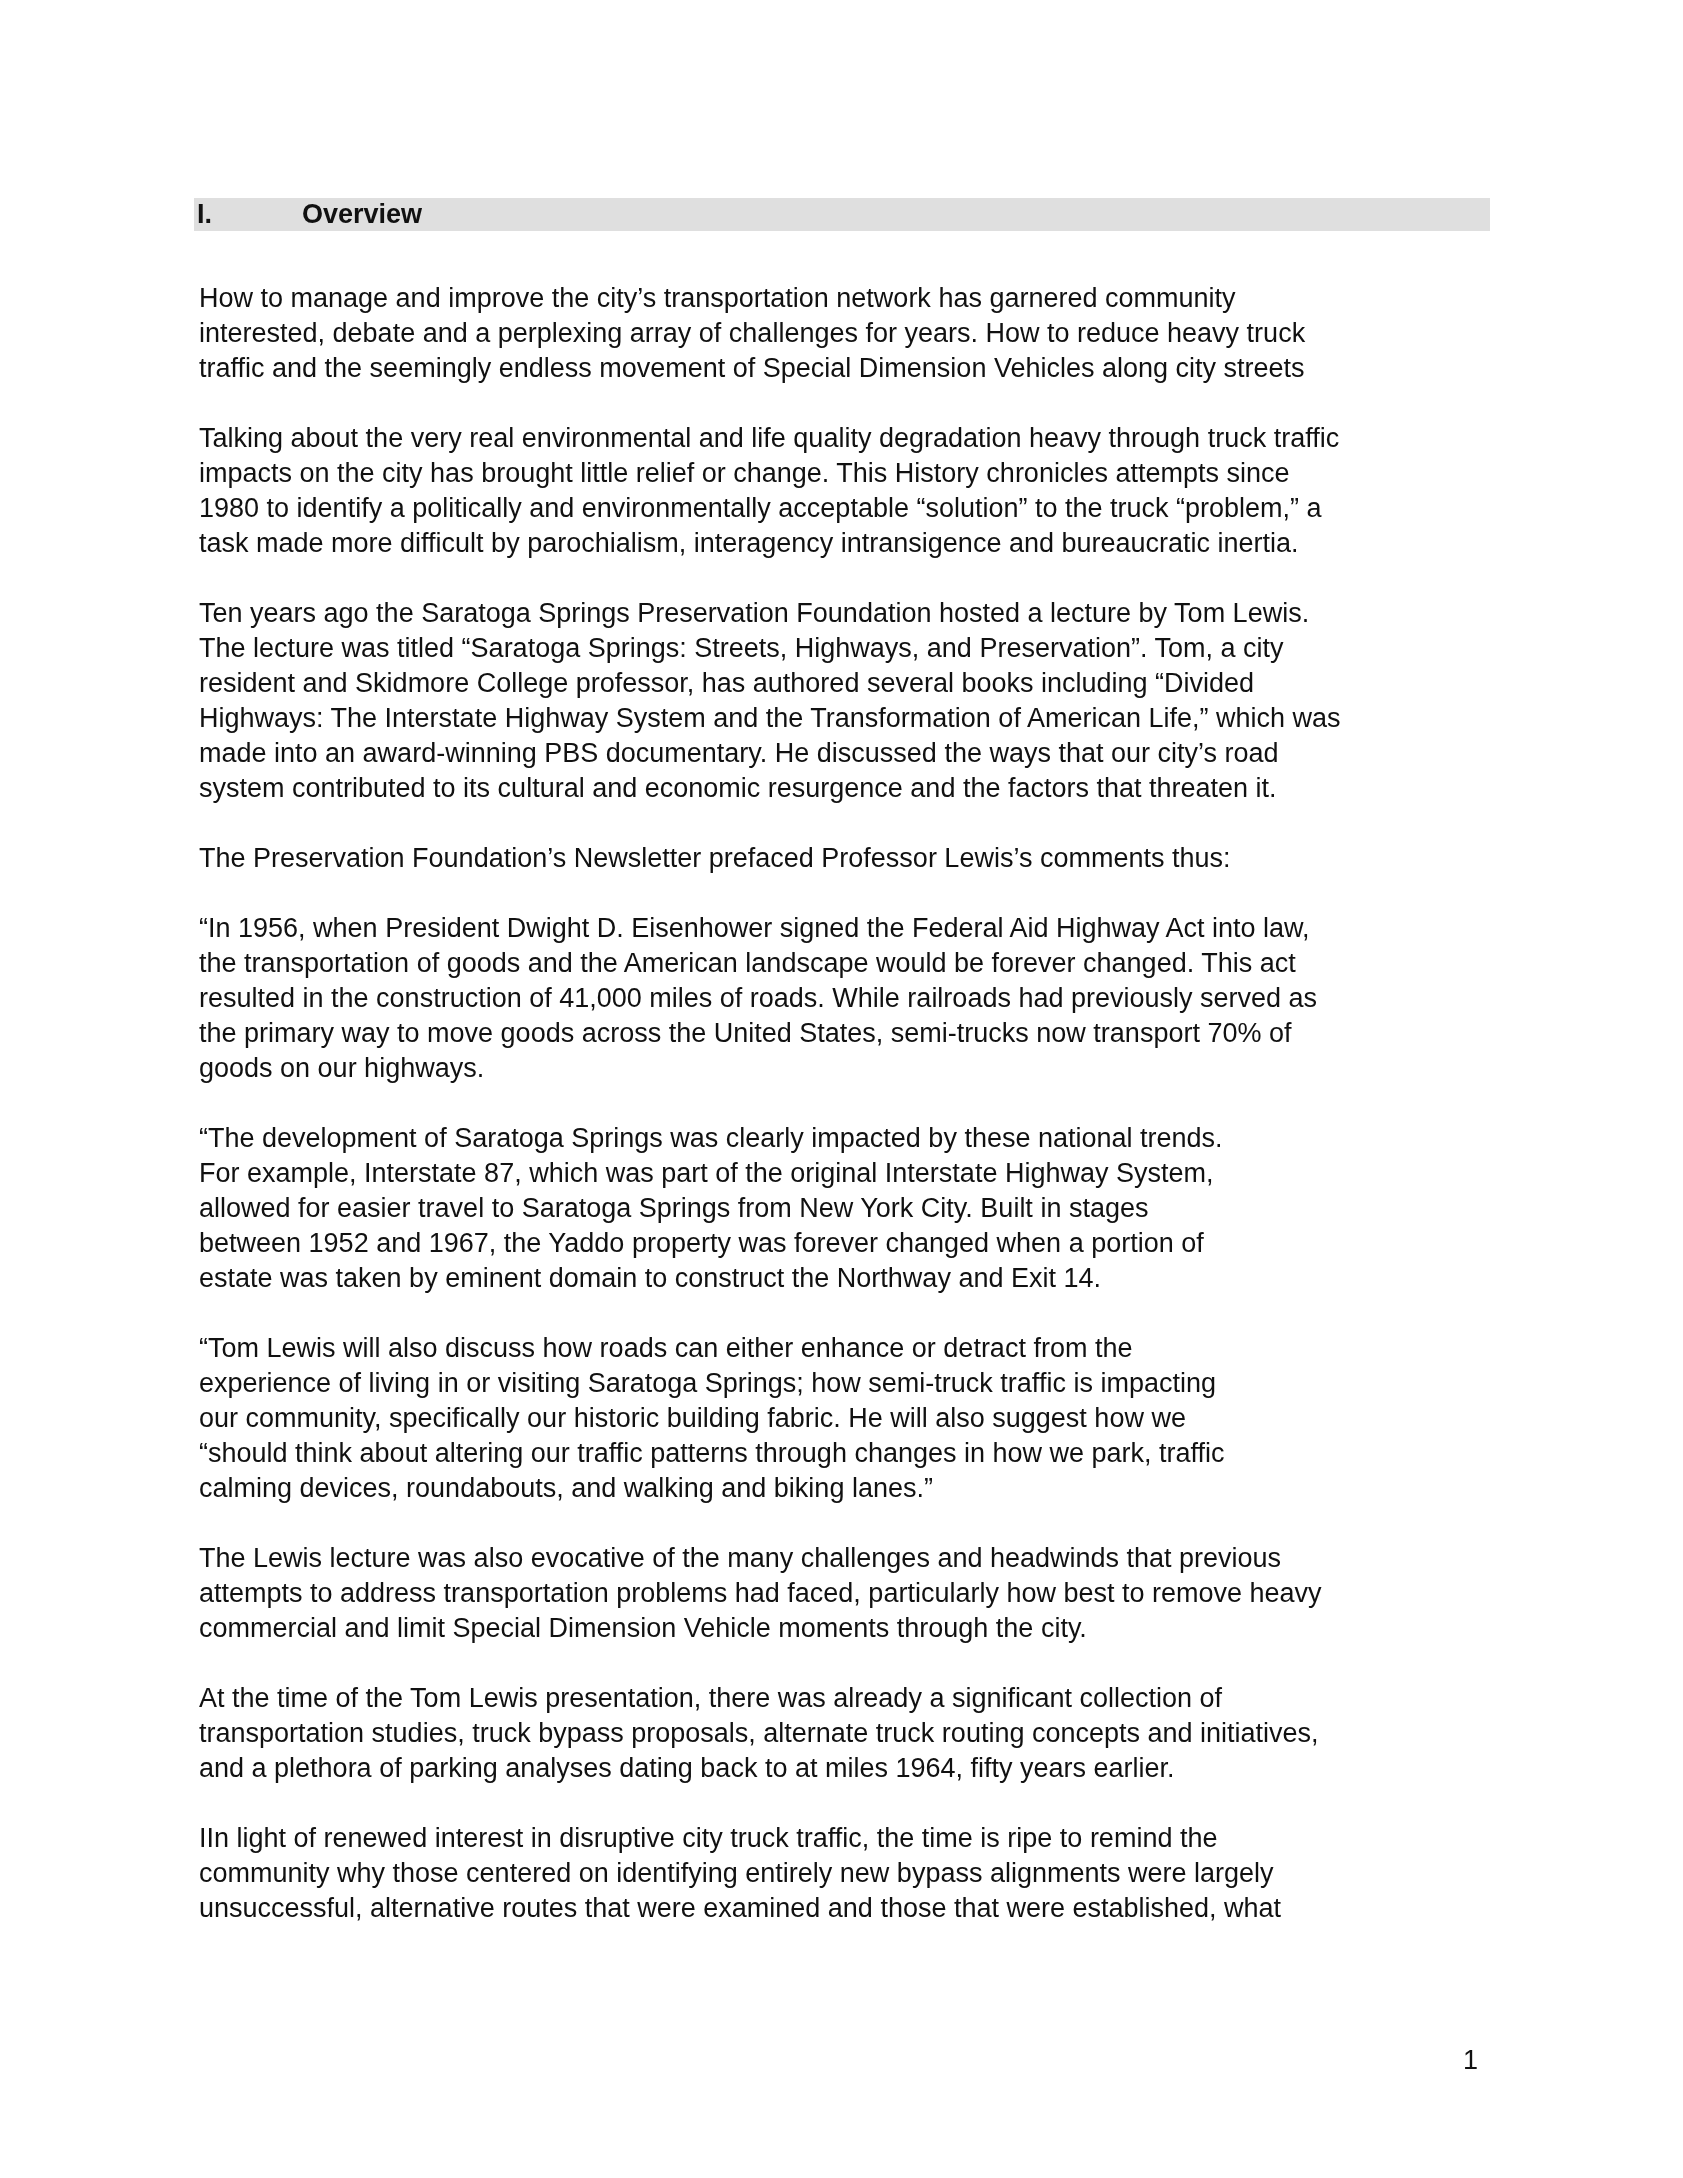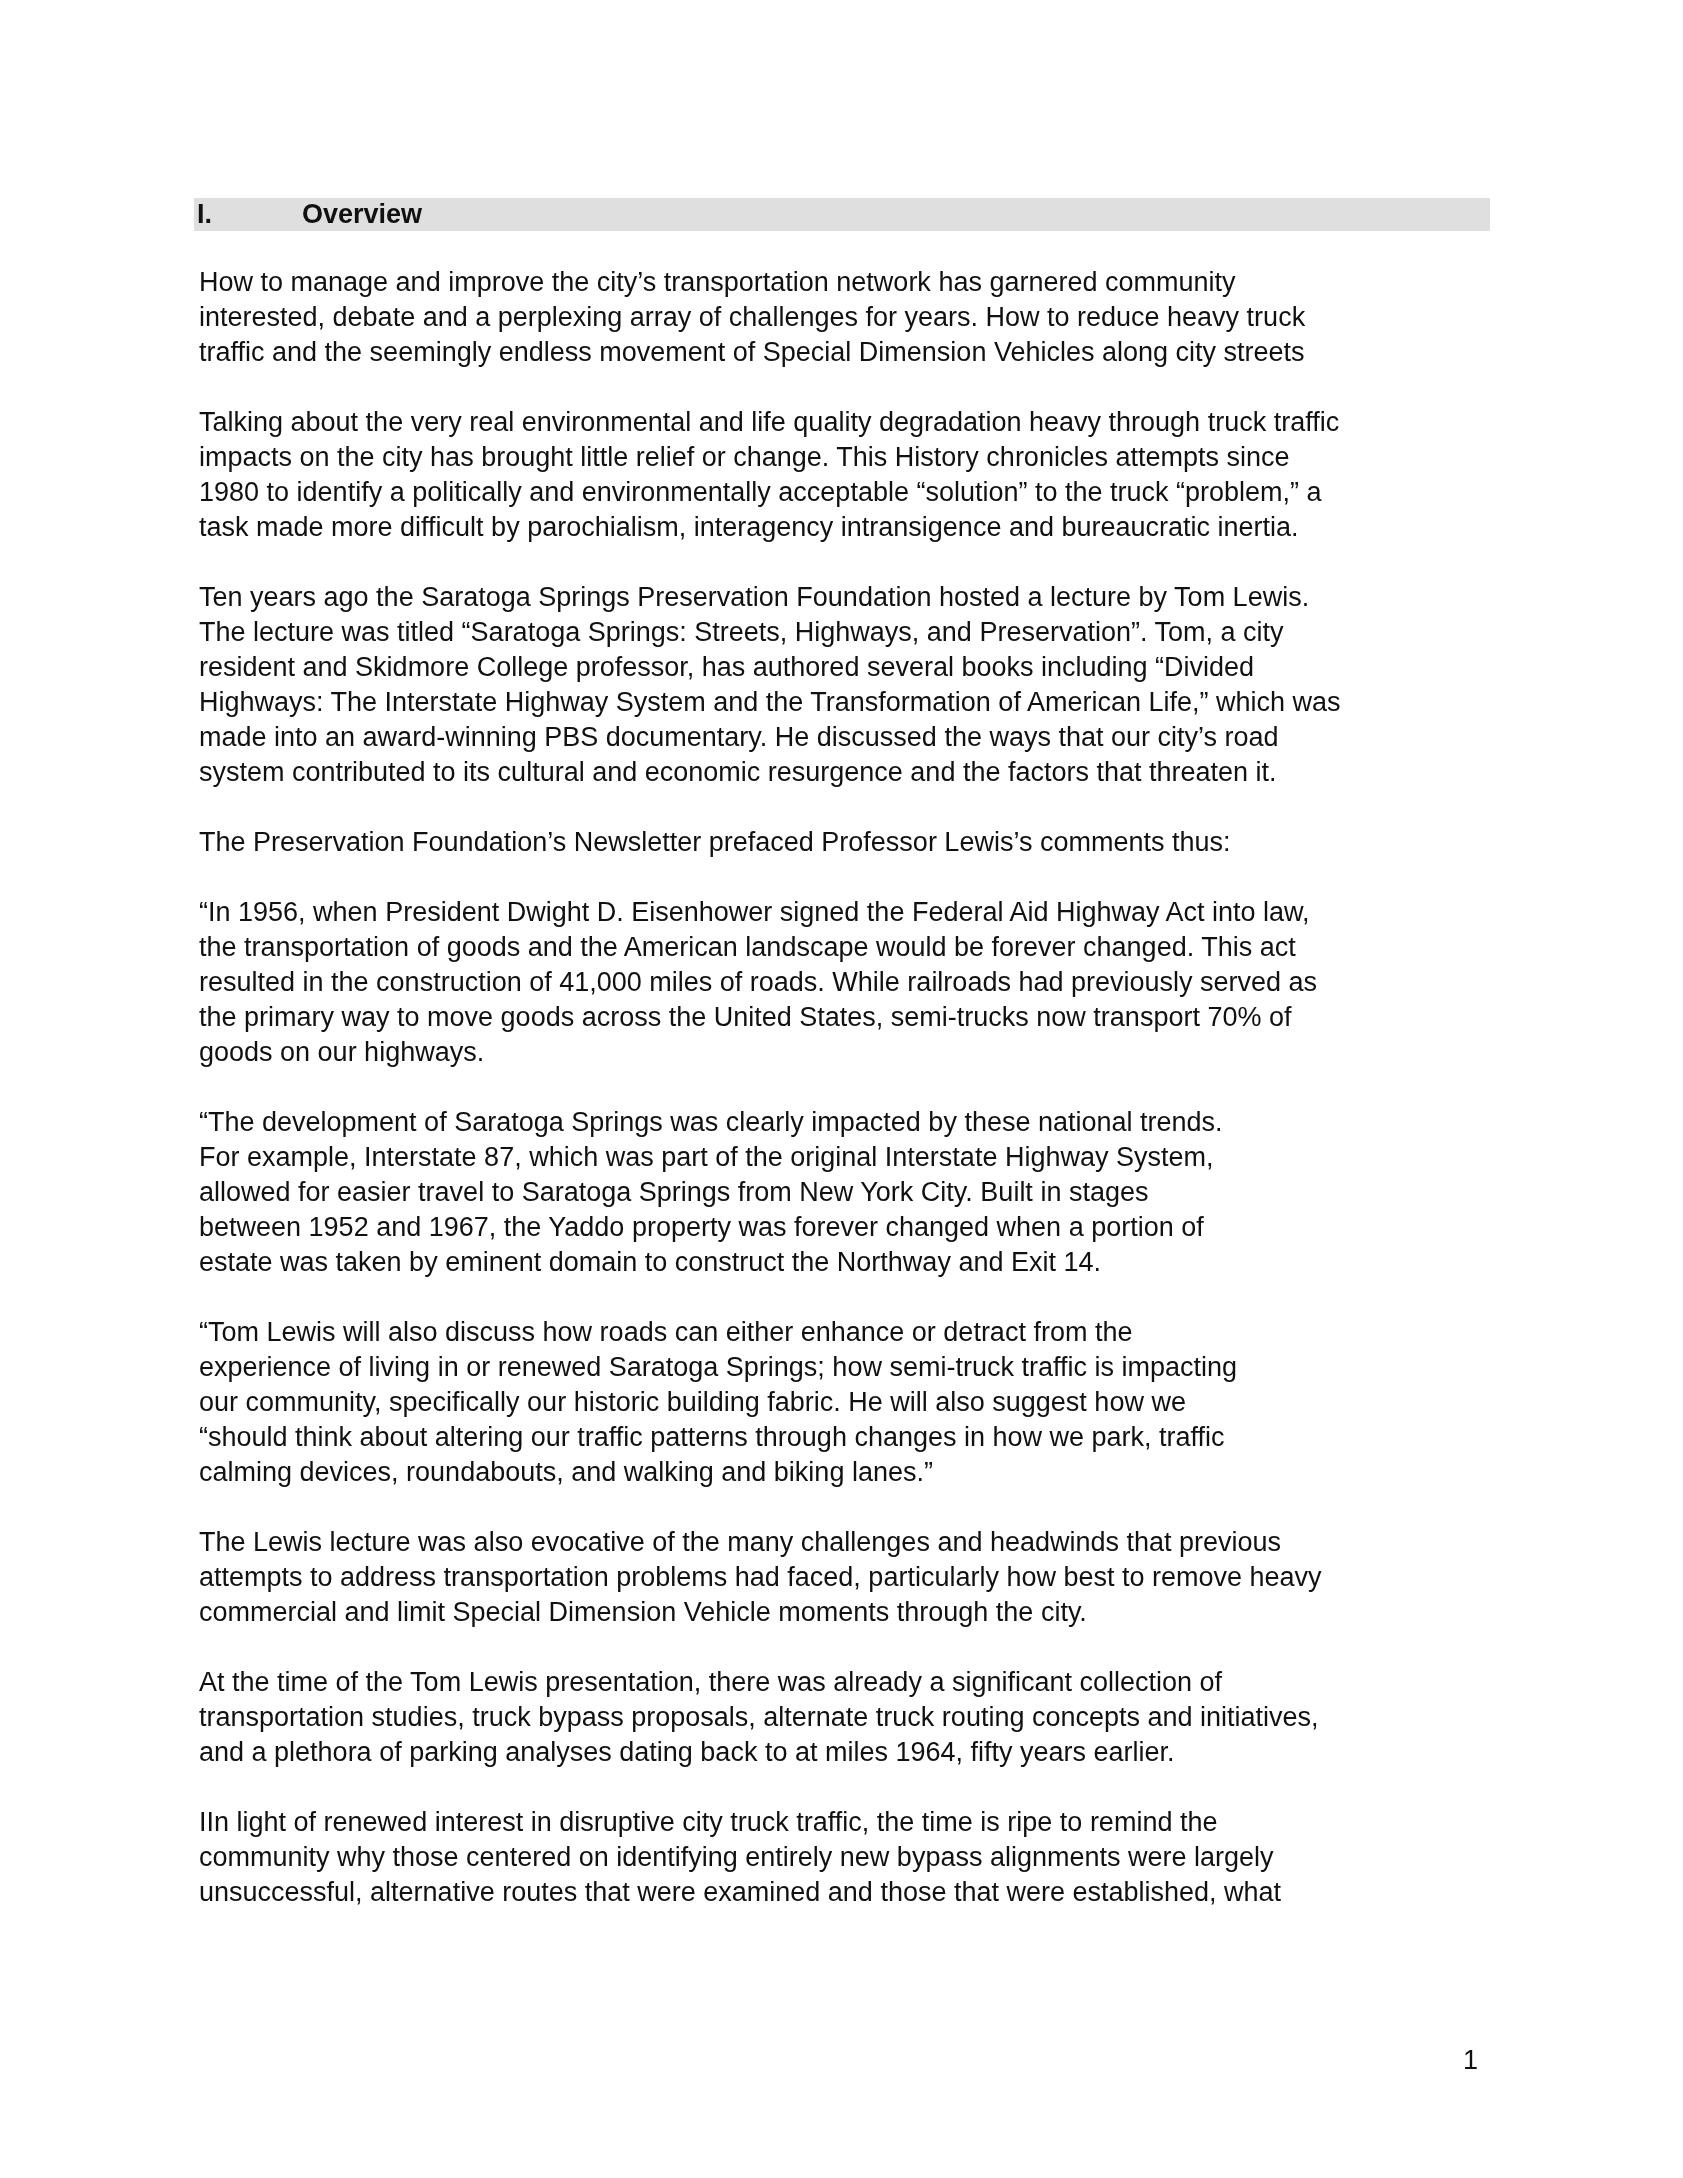--- a/index.html
+++ b/index.html
@@ -38,21 +38,21 @@
     top: 0;
   }
   .section-header .title {
     position: absolute;
     left: 108px;
     top: 0;
   }
   .body-text {
     position: absolute;
     left: 199px;
-    top: 265px;
+    top: 281px;
     width: 1307px;
     font-size: 27px;
     line-height: 35px;
   }
   .para {
     margin: 0 0 35px 0;
     white-space: nowrap;
   }
   .para.indent {
   }
@@ -116,21 +116,21 @@
     <p class="para indent">
       <span class="line">“The development of Saratoga Springs was clearly impacted by these national trends.</span>
       <span class="line">For example, Interstate 87, which was part of the original Interstate Highway System,</span>
       <span class="line">allowed for easier travel to Saratoga Springs from New York City.  Built in stages</span>
       <span class="line">between 1952 and 1967, the Yaddo property was forever changed when a portion of</span>
       <span class="line">estate was taken by eminent domain to construct the Northway and Exit 14.</span>
     </p>
 
     <p class="para indent">
       <span class="line">“Tom Lewis will also discuss how roads can either enhance or detract from the</span>
-      <span class="line">experience of living in or renewed Saratoga Springs; how semi-truck traffic is impacting</span>
+      <span class="line">experience of living in or visiting Saratoga Springs; how semi-truck traffic is impacting</span>
       <span class="line">our community, specifically our historic building fabric.  He will also suggest how we</span>
       <span class="line">“should think about altering our traffic patterns through changes in how we park, traffic</span>
       <span class="line">calming devices, roundabouts, and walking and biking lanes.”</span>
     </p>
 
     <p class="para">
       <span class="line">The Lewis lecture was also evocative of the many challenges and headwinds that previous</span>
       <span class="line">attempts to address transportation problems had faced, particularly how best to remove heavy</span>
       <span class="line">commercial and limit Special Dimension Vehicle moments through the city.</span>
     </p>

